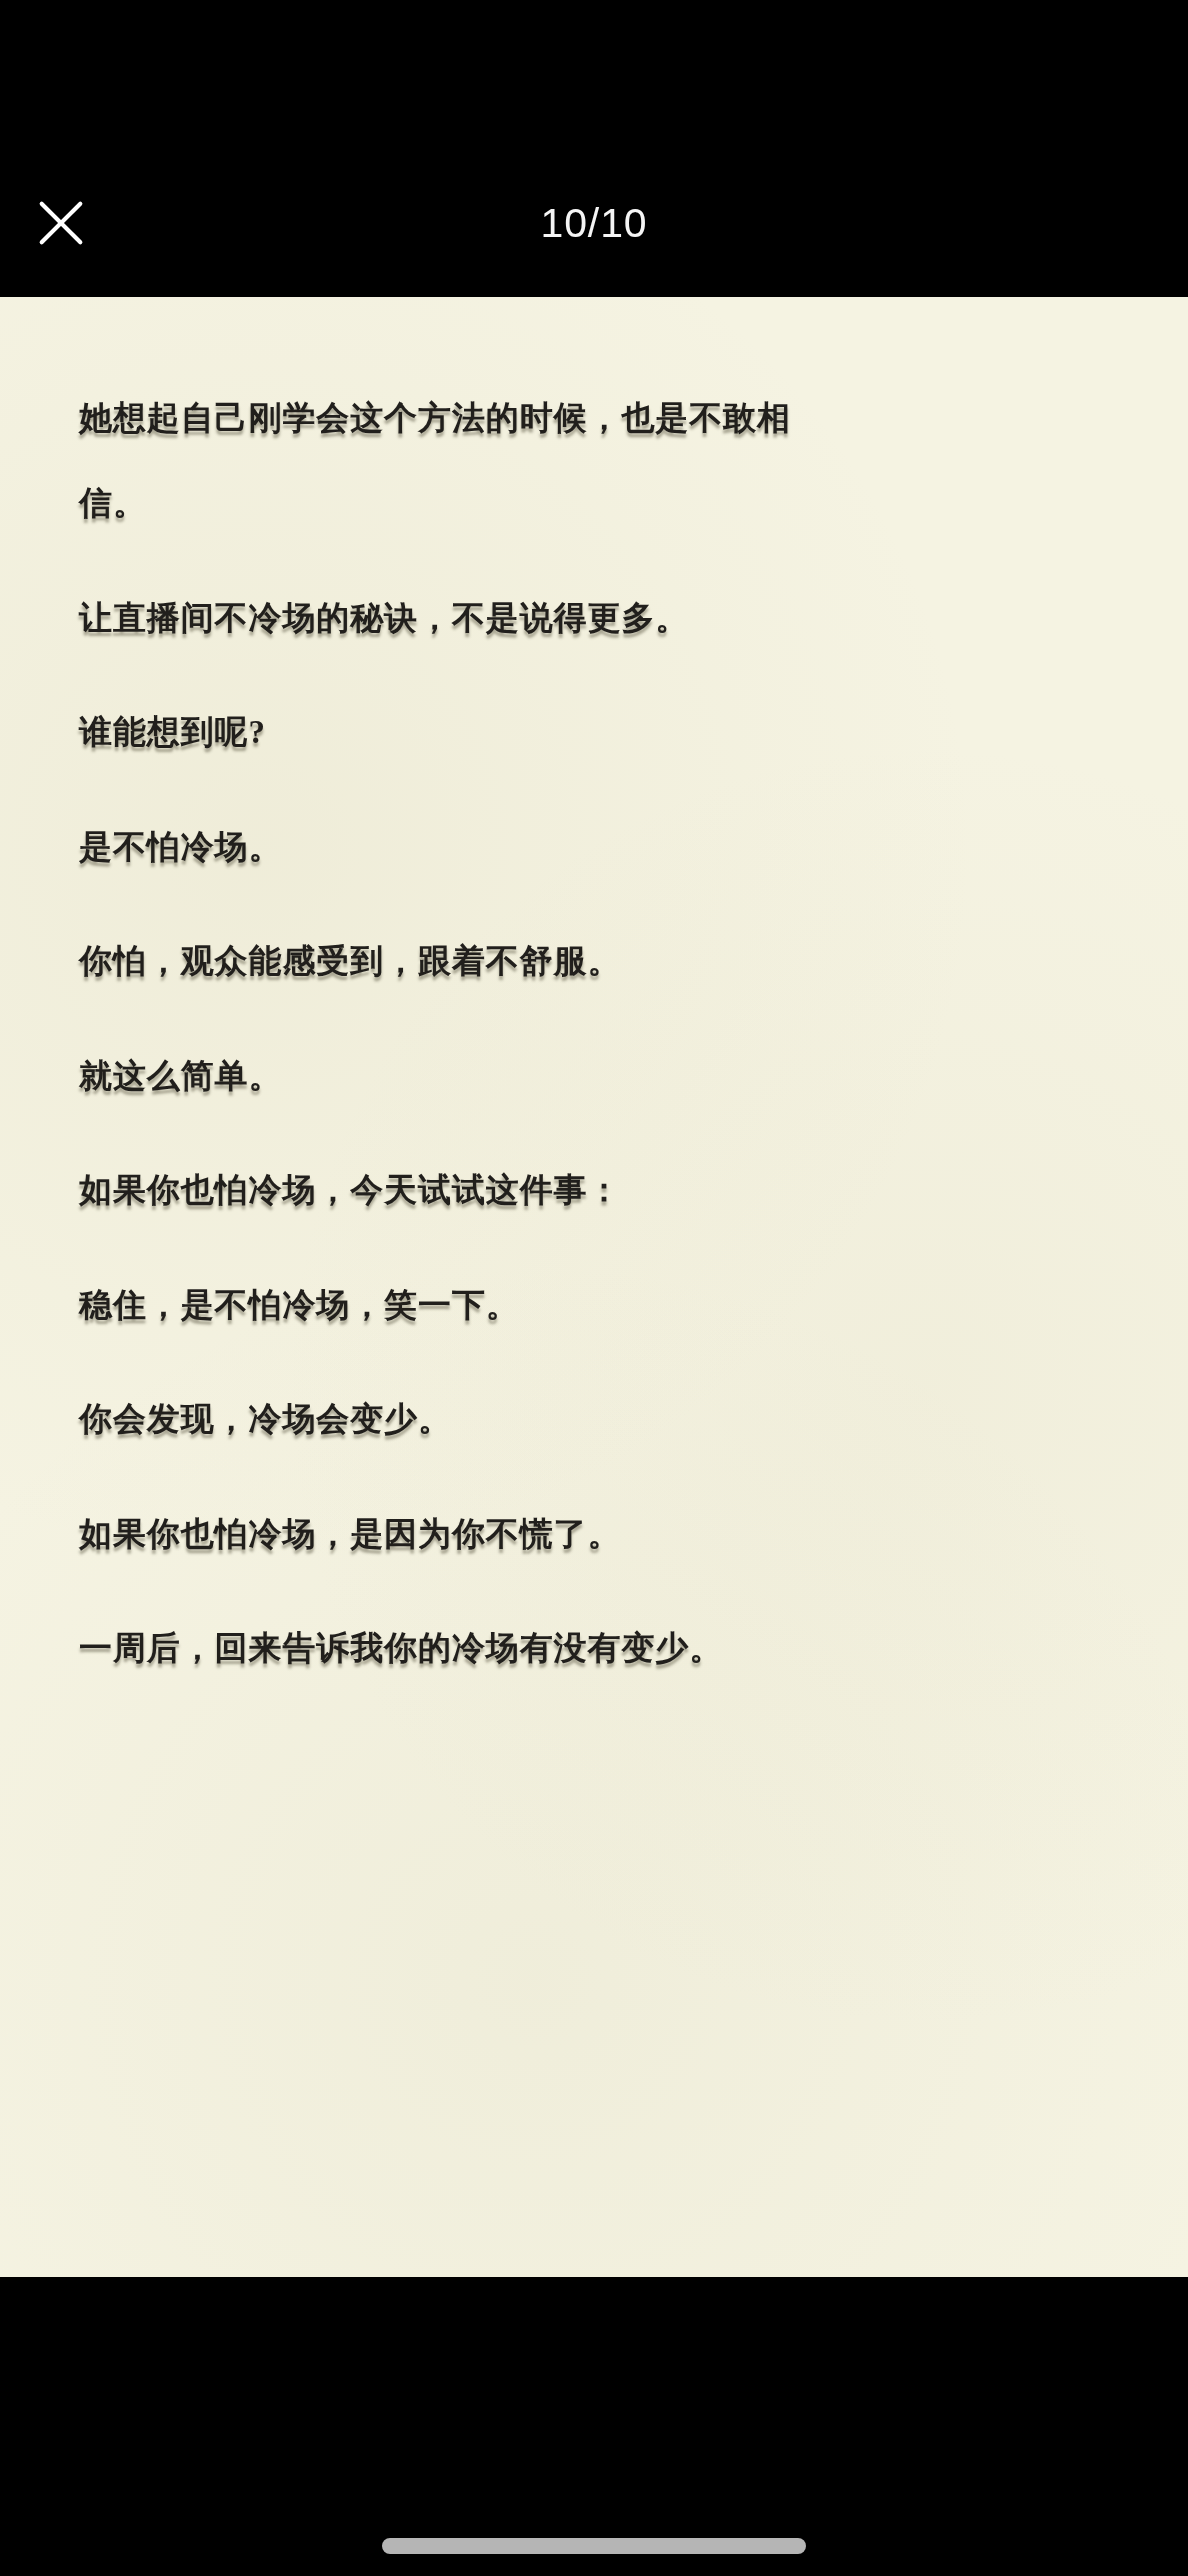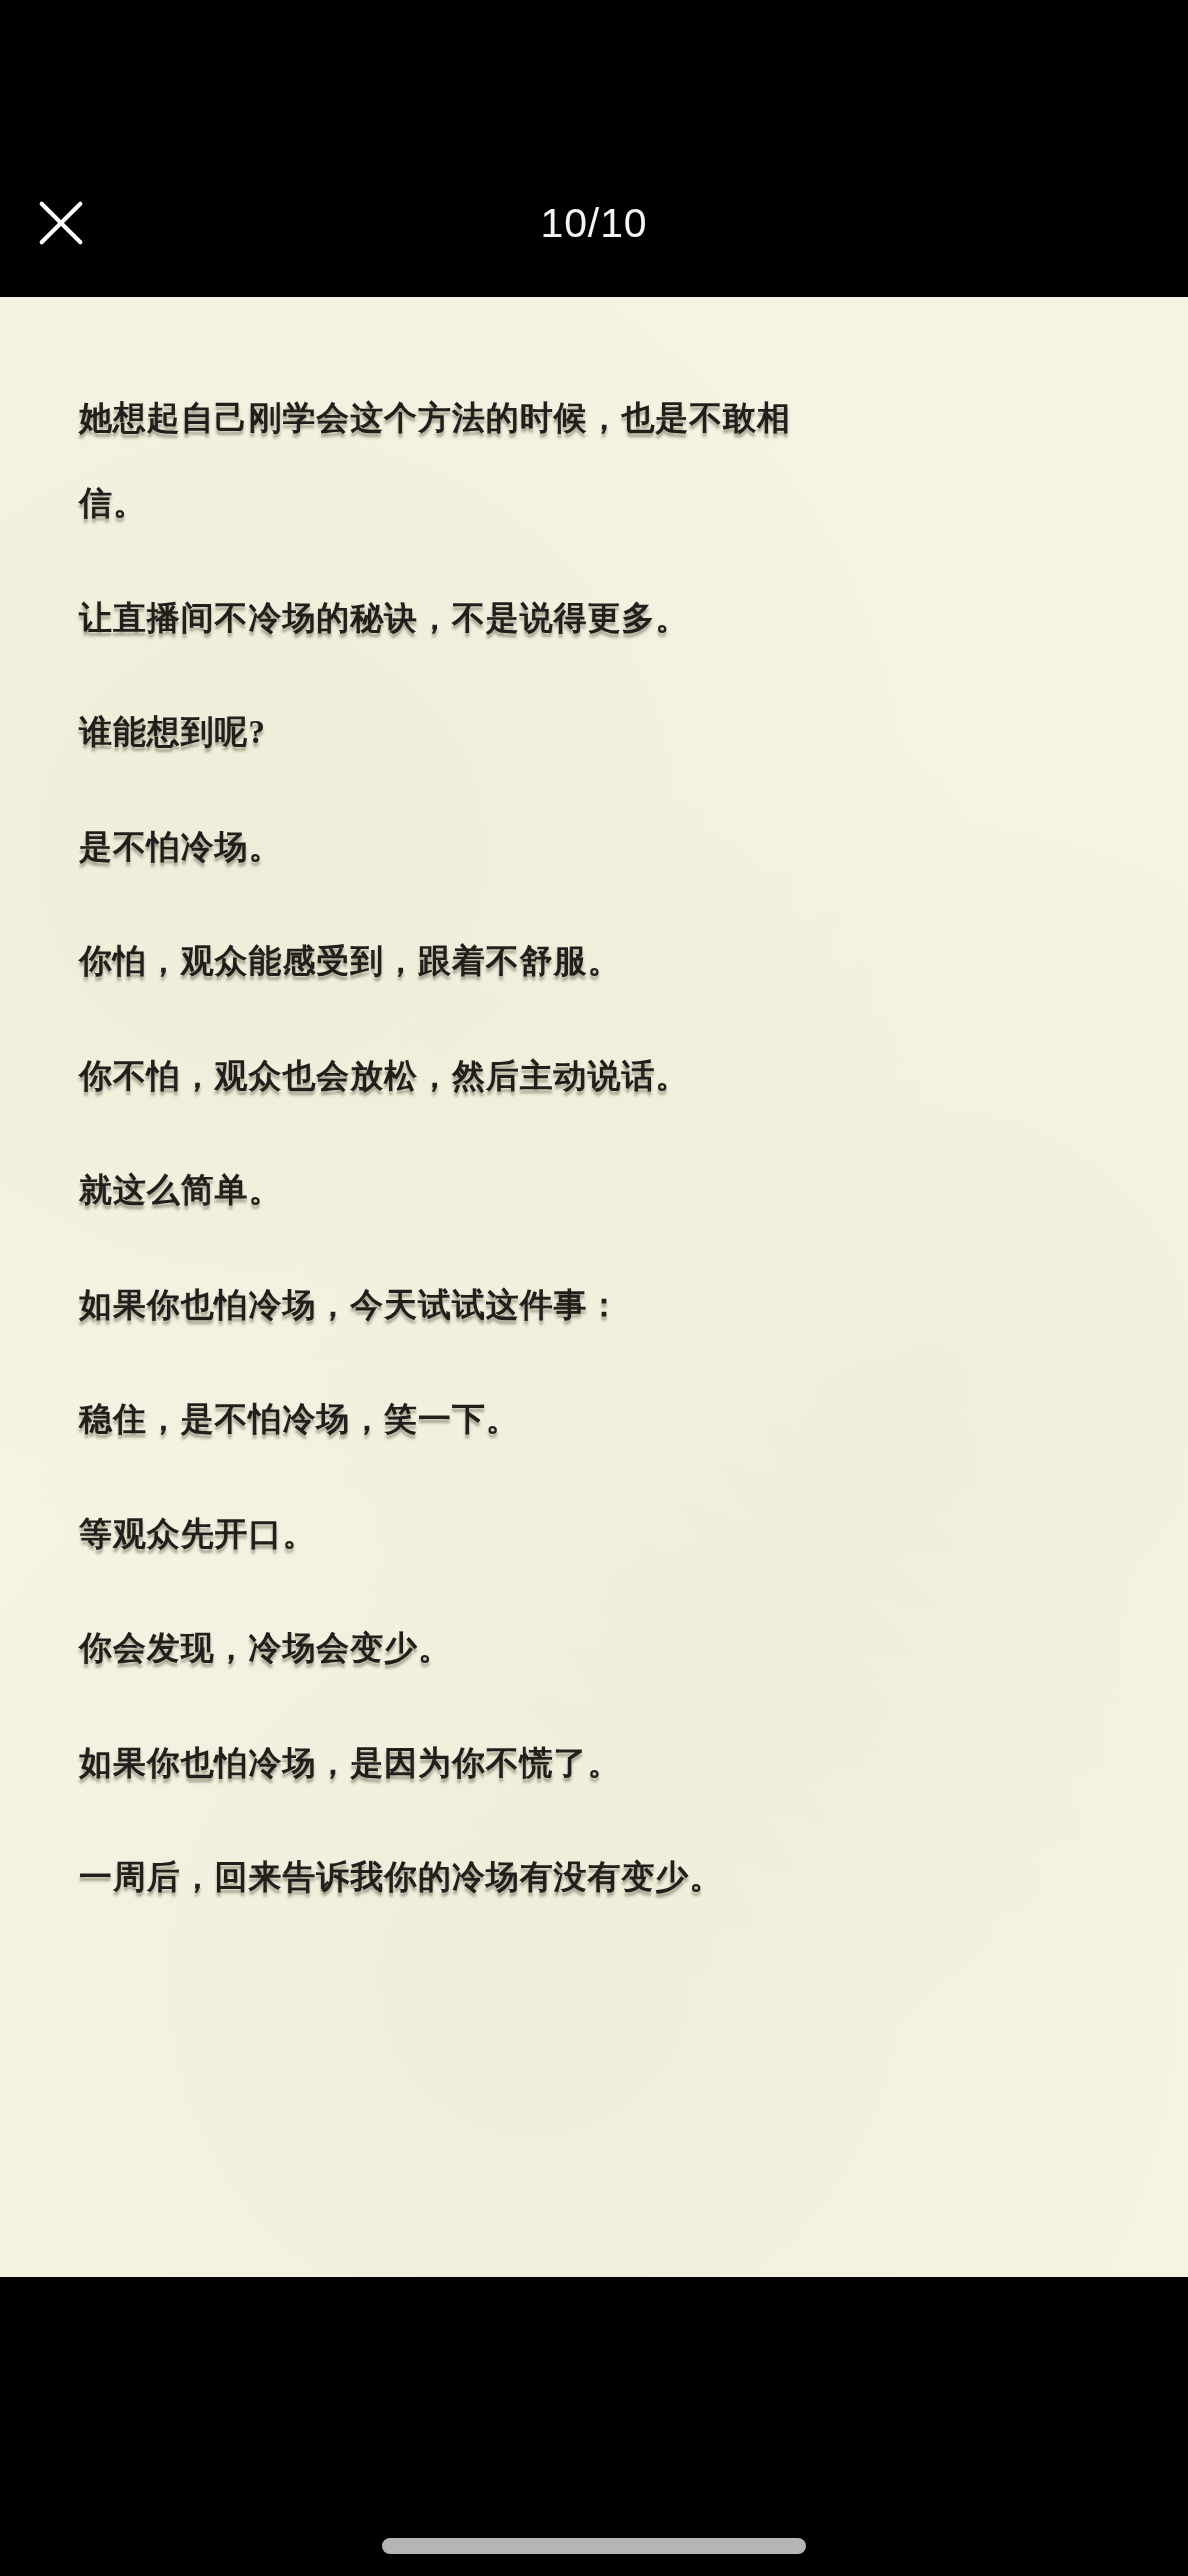--- a/index.html
+++ b/index.html
@@ -111,25 +111,23 @@
   <div class="page-indicator">10/10</div>
 </header>
 
 <main class="page">
   <p>她想起自己刚学会这个方法的时候，也是不敢相
 信。</p>
   <p>让直播间不冷场的秘诀，不是说得更多。</p>
   <p>谁能想到呢?</p>
   <p>是不怕冷场。</p>
   <p>你怕，观众能感受到，跟着不舒服。</p>
-  <p>你不怕，观众也会放松，然后主动说话。</p>
   <p>就这么简单。</p>
   <p>如果你也怕冷场，今天试试这件事：</p>
   <p>稳住，是不怕冷场，笑一下。</p>
-  <p>等观众先开口。</p>
   <p>你会发现，冷场会变少。</p>
   <p>如果你也怕冷场，是因为你不慌了。</p>
   <p>一周后，回来告诉我你的冷场有没有变少。</p>
 </main>
 
 <footer class="footer">
   <div class="home-indicator"></div>
 </footer>
 
 

